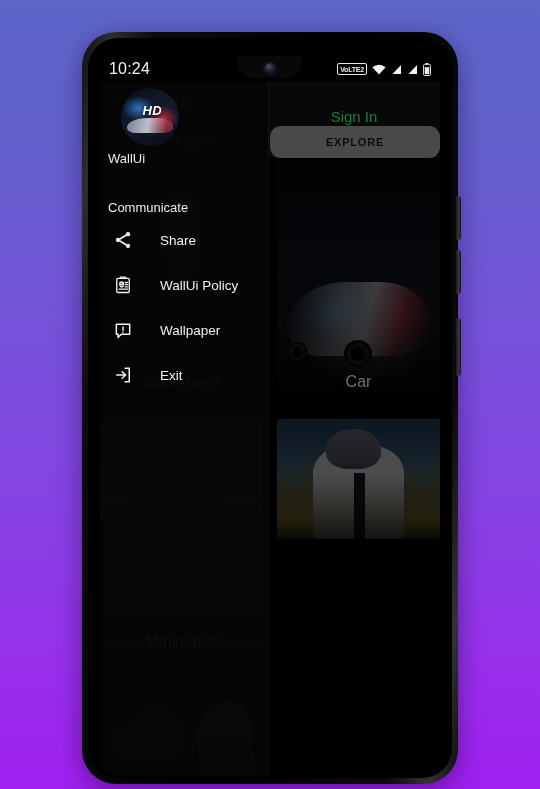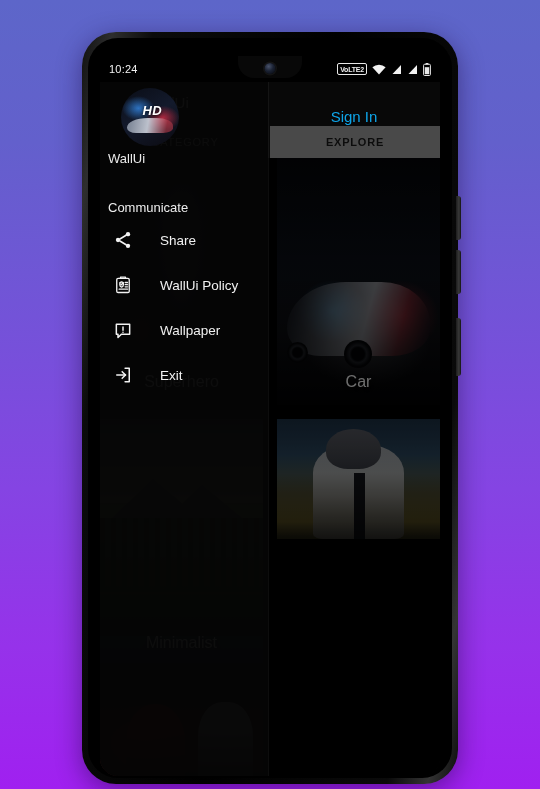--- a/index.html
+++ b/index.html
@@ -101,21 +101,21 @@
     height: 26px;
     display: flex;
     align-items: center;
     justify-content: space-between;
     padding: 0 9px;
     z-index: 35;
     background: #000;
   }
   #status-time {
     color: #f2f2f2;
-    font-size: 11px;
+    font-size: 16px;
     letter-spacing: .2px;
   }
   #status-icons {
     display: flex;
     align-items: center;
     gap: 5px;
   }
   #volte-badge {
     font-size: 7px;
     font-weight: bold;
@@ -160,20 +160,21 @@
     background: #141414;
   }
   .tab {
     flex: 1;
     display: flex;
     align-items: center;
     justify-content: center;
     font-size: 11px;
     letter-spacing: .8px;
     color: #cfcfcf;
+    border-radius: 11px;
   }
   #tab-explore {
     background: #9a9a9a;
     color: #1b1b1b;
     font-weight: 600;
   }
 
   
   #category-grid {
     position: relative;
@@ -510,21 +511,21 @@
             <div class="sw-trooper"></div>
           </div>
           <div class="tile-scrim"></div>
         </div>
 
       </div>
     </div>
 
     <div id="drawer-scrim"></div>
 
-    <div style="position:absolute;top:52px;left:168px;width:172px;z-index:30;text-align:center;color:#0ea5e9;font-size:15px;">Sign In</div>
+    <div style="position:absolute;top:52px;left:168px;width:172px;z-index:30;text-align:center;color:#15803d;font-size:15px;">Sign In</div>
 
     <div id="nav-drawer">
 
       <div id="drawer-header">
         <div id="drawer-avatar">
           <div id="avatar-car"></div>
           <div id="avatar-hd">HD</div>
         </div>
         <div id="drawer-app-name">WallUi</div>
       </div>

